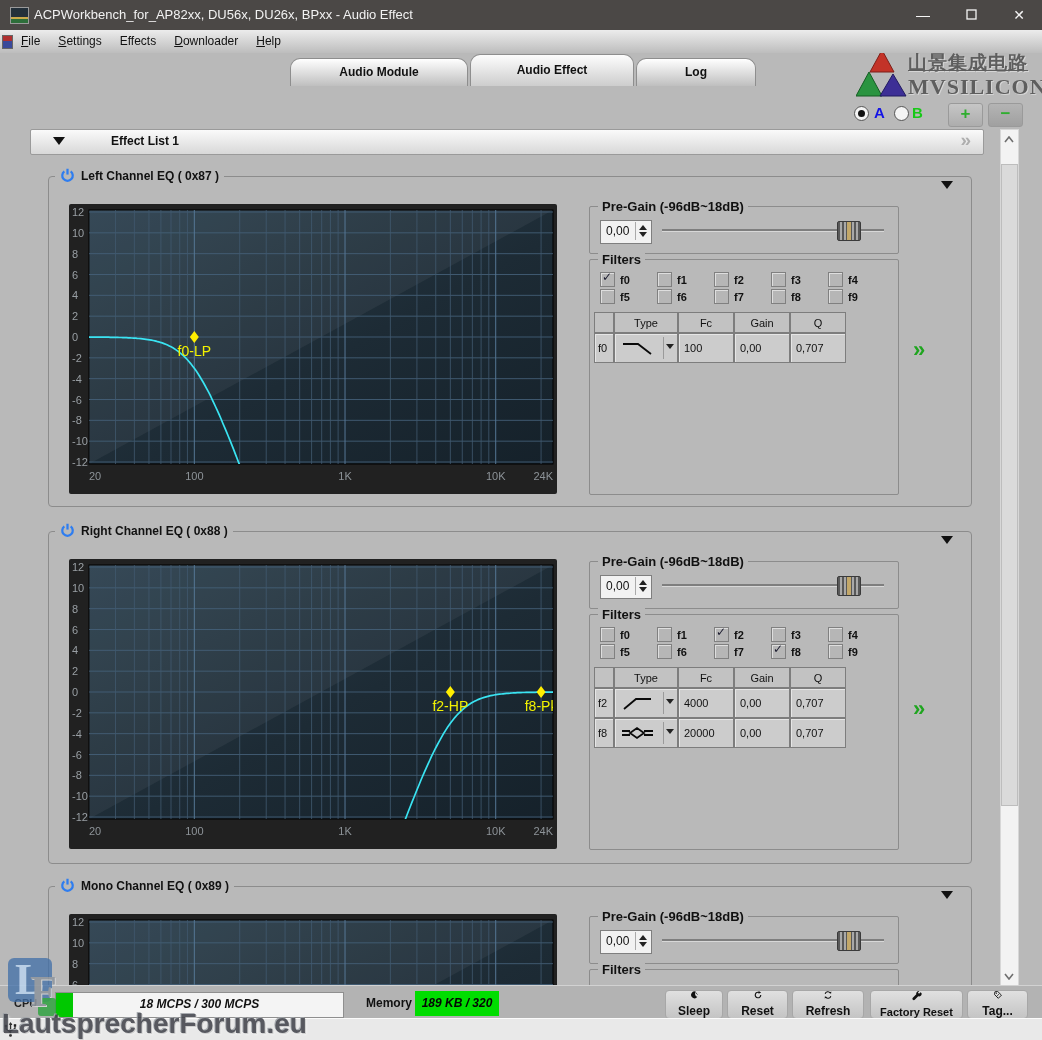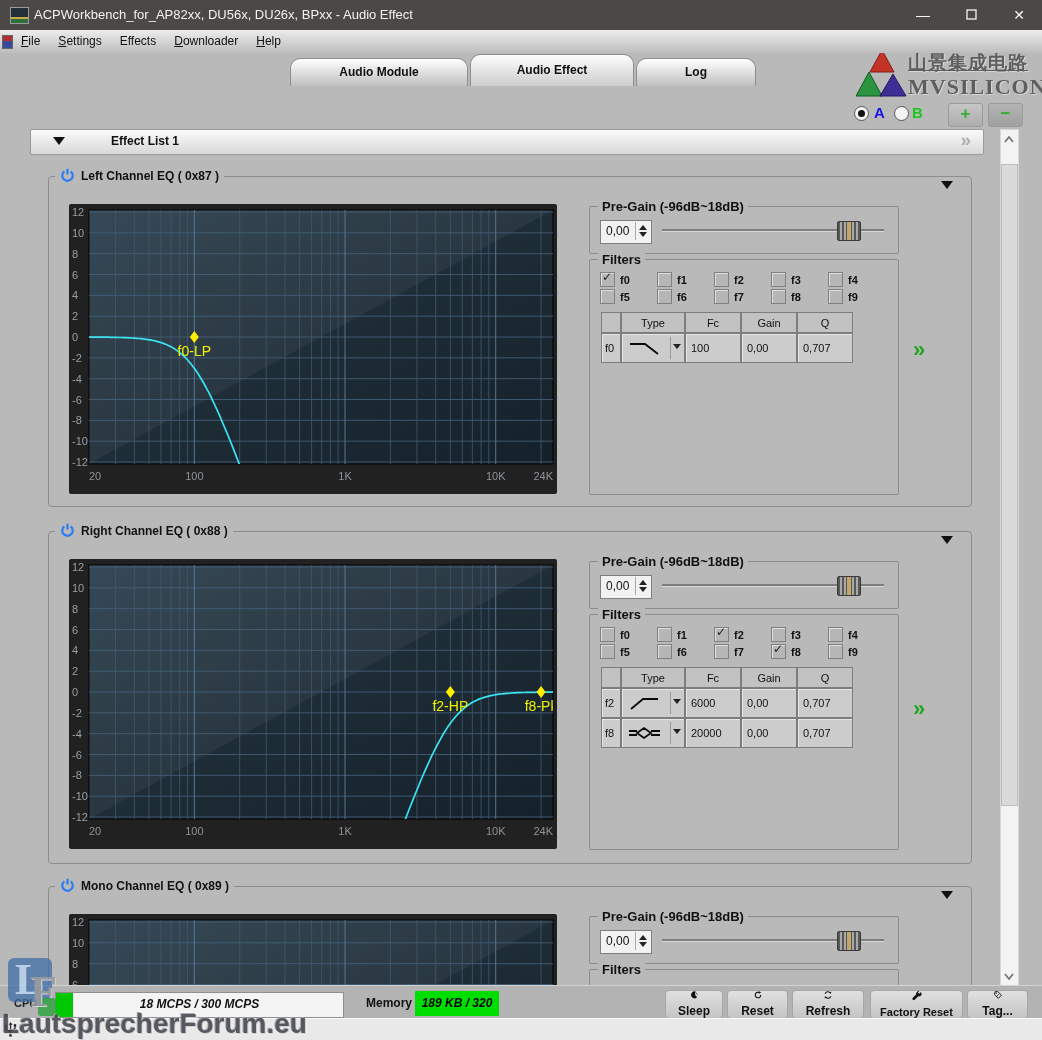--- a/index.html
+++ b/index.html
@@ -77,21 +77,21 @@
   .slider .groove{position:absolute;left:0;right:0;top:10px;height:2px;background:#7e7e7e;border-bottom:1px solid #d8d8d8;}
   .slider .thumb{position:absolute;top:2px;width:22px;height:18px;border:1px solid #3a3a3a;border-radius:2px;
      background:linear-gradient(90deg,rgba(0,0,0,0) 0 42%,#c3a86a 42% 58%,rgba(0,0,0,0) 58%),repeating-linear-gradient(90deg,#585858 0 2px,#a8a8a8 2px 4px);}
 
   .cbgrid{position:absolute;left:10px;top:12px;width:290px;}
   .cbitem{position:absolute;height:15px;display:flex;align-items:center;gap:5px;}
   .cbbox{width:13px;height:13px;background:#b6b6b6;border:1px solid #808080;box-shadow:inset 1px 1px 0 #dedede;position:relative;}
   .cbbox .tick{position:absolute;left:1px;top:-3px;font-size:12px;font-weight:bold;color:#1a1a2e;font-family:"DejaVu Sans",sans-serif;}
   .cblabel{font-size:11px;font-weight:bold;color:#111;}
 
-  .ftable{position:absolute;left:11px;top:52px;border-collapse:collapse;}
+  .ftable{position:absolute;left:4px;top:52px;border-collapse:collapse;}
   .ftable .cell{box-sizing:border-box;border:1px solid #7d7d7d;font-size:11px;color:#111;display:flex;align-items:center;}
   .ftable .hdr{background:#c2c2c2;justify-content:center;height:21px;}
   .ftable .bodyc{background:#cccccc;box-shadow:inset 1px 1px 0 #e6e6e6;height:30px;padding-left:5px;}
   .trow{display:flex;}
   .typecell{position:relative;}
   .typecell .dd{position:absolute;right:3px;top:10px;width:0;height:0;border-left:4px solid transparent;border-right:4px solid transparent;border-top:5px solid #222;}
   .typecell .sep{position:absolute;right:13px;top:3px;bottom:3px;width:1px;background:#9a9a9a;}
 
   .applychev{position:absolute;left:864px;color:#1fa51f;font-size:22px;font-weight:bold;letter-spacing:-2px;}
 
@@ -518,21 +518,21 @@
             </div>
             <div class="trow">
               <div class="cell bodyc" style="width: 20px; padding-left: 3px;">f2</div>
               <div class="cell bodyc typecell" style="width: 64px;">
                 <svg width="34" height="17" viewBox="0 0 34 17">
                   <path d="M4 14 L16 4 H31" fill="none" stroke="#0a0a0a" stroke-width="1.8"></path>
                 </svg>
                 <div class="sep"></div>
                 <div class="dd"></div>
               </div>
-              <div class="cell bodyc" style="width: 56px;">6000</div>
+              <div class="cell bodyc" style="width: 56px;">4000</div>
               <div class="cell bodyc" style="width: 56px;">0,00</div>
               <div class="cell bodyc" style="width: 56px;">0,707</div>
             </div>
             <div class="trow">
               <div class="cell bodyc" style="width: 20px; padding-left: 3px;">f8</div>
               <div class="cell bodyc typecell" style="width: 64px;">
                 <svg width="34" height="17" viewBox="0 0 34 17">
                   <path d="M2 6 H10 M2 10 H10 M10 8 L17 3 L24 8 L17 13 Z M24 6 H33 M24 10 H33" fill="none" stroke="#0a0a0a" stroke-width="1.8"></path>
                 </svg>
                 <div class="sep"></div>

